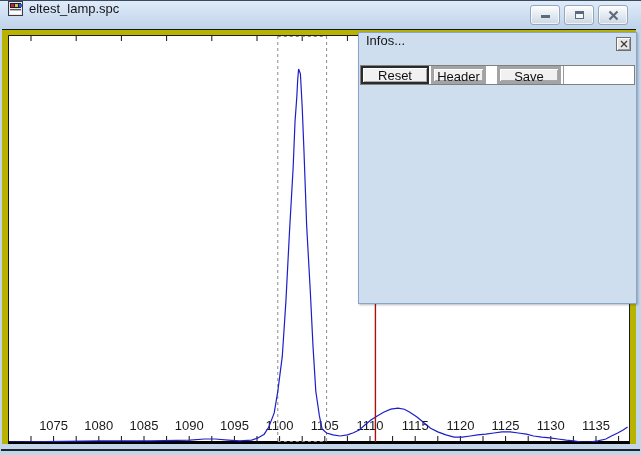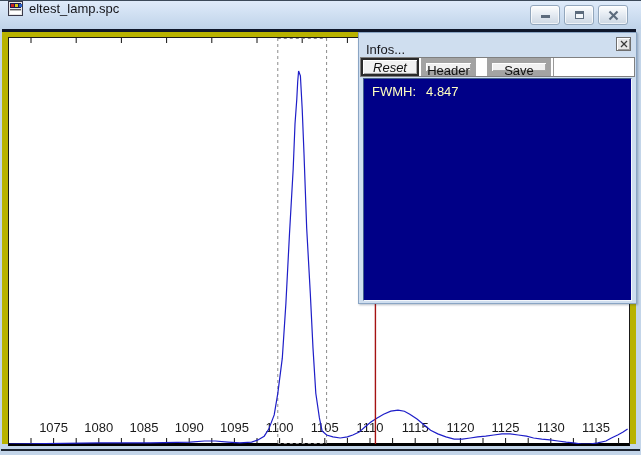--- a/index.html
+++ b/index.html
@@ -46,21 +46,21 @@
     background:linear-gradient(#fefefe,#e6ecf3 45%,#cdd7e3);
     box-shadow:inset 0 0 0 1px rgba(255,255,255,.7);
     display:flex;align-items:center;justify-content:center;cursor:default;
   }
   .glyph-min{width:9px;height:3px;background:#5c6b7c;margin-top:3px;}
   .glyph-restore{width:9px;height:8px;border:1px solid #5c6b7c;border-top:3px solid #5c6b7c;box-sizing:border-box;background:#f4f7fa;}
   
   .plot-frame{
     position:absolute;left:2px;top:28px;width:634px;height:415px;
     background:var(--frame-yellow);
-    border-top:3px solid #0f172a;
+    border-top:1px solid #0f172a;
     box-sizing:border-box;
     padding:5px 6px 0 6px;
   }
   .plot-inner{
     width:622px;height:409px;
     box-sizing:border-box;
     background:#ffffff;
     border:1px solid #1b1b1b;
     border-bottom:3px solid #000000;
     position:relative;
@@ -68,41 +68,41 @@
   #chart-svg{display:block;}
   .window-bottom-line{position:absolute;left:1px;right:1px;bottom:4px;height:2px;background:#1d2531;}
   
   .infos{
     position:absolute;left:358px;top:31px;width:279px;height:272px;
     background:#cfdeef;
     border:1px solid #8aa5c4;
     box-sizing:border-box;
     box-shadow:1px 1px 2px rgba(40,60,90,.35);
   }
-  .infos-titlebar{position:relative;height:24px;display:flex;align-items:flex-end;}
+  .infos-titlebar{position:relative;height:32px;display:flex;align-items:flex-start;}
   .infos-title{margin-left:7px;font-size:13px;color:#15151a;}
   .infos-close{
     position:absolute;right:5px;top:4px;width:15px;height:14px;
     background:#e7e7e7;border:1px solid #6e6e6e;
     box-shadow:inset 1px 1px 0 #ffffff, inset -1px -1px 0 #9b9b9b;
     display:flex;align-items:center;justify-content:center;box-sizing:border-box;cursor:default;
   }
   .infos-toolbar{
     margin:0 1px;height:20px;background:#ffffff;
     border:1px solid #808080;box-sizing:border-box;
     display:flex;align-items:stretch;
   }
   .tbtn{
     font-family:"Liberation Sans",sans-serif;font-size:13px;color:#101010;
-    background:#f1f1f1;border:5px solid #a3a3a3;
+    background:#f1f1f1;border:3px solid #a3a3a3;
     box-shadow:inset 1px 1px 0 #ffffff, inset -1px -1px 0 #a8a8a8;
     padding:0;margin:0;height:18px;cursor:default;
   }
   .tbtn.default{border:1px solid #2a2a2a;box-shadow:inset 0 0 0 1px #2a2a2a, inset 2px 2px 0 #ffffff, inset -2px -2px 0 #a8a8a8;}
-  .tbtn.b-reset{width:58px;font-style:italic;}
+  .tbtn.b-reset{width:68px;}
   .tbtn.b-header{width:55px;margin-left:2px;}
   .tbtn.b-save{width:64px;margin-left:11px;}
   .toolbar-fill{flex:1;border-left:1px solid #9a9a9a;margin-left:2px;}
   .infos-content{
     margin:1px 4px 0 4px;height:223px;
     background:var(--readout-bg);
     border-top:1px solid #44608c;border-left:1px solid #44608c;
     border-right:1px solid #f2f6fc;border-bottom:1px solid #f2f6fc;
     box-sizing:border-box;
     padding:5px 0 0 8px;
@@ -219,18 +219,15 @@
           <line x1="7" y1="1" x2="1" y2="7" stroke="#3a3a3a" stroke-width="1.3"></line>
         </svg>
       </div>
     </div>
     <div class="infos-toolbar">
       <button class="tbtn default b-reset">Reset</button>
       <button class="tbtn b-header">Header</button>
       <button class="tbtn b-save">Save</button>
       <div class="toolbar-fill"></div>
     </div>
-    <div class="infos-content">
-      <span>FWMH:</span><span class="val">4.847</span>
-    </div>
   </div>
 
 </div>
 
 </body></html>

